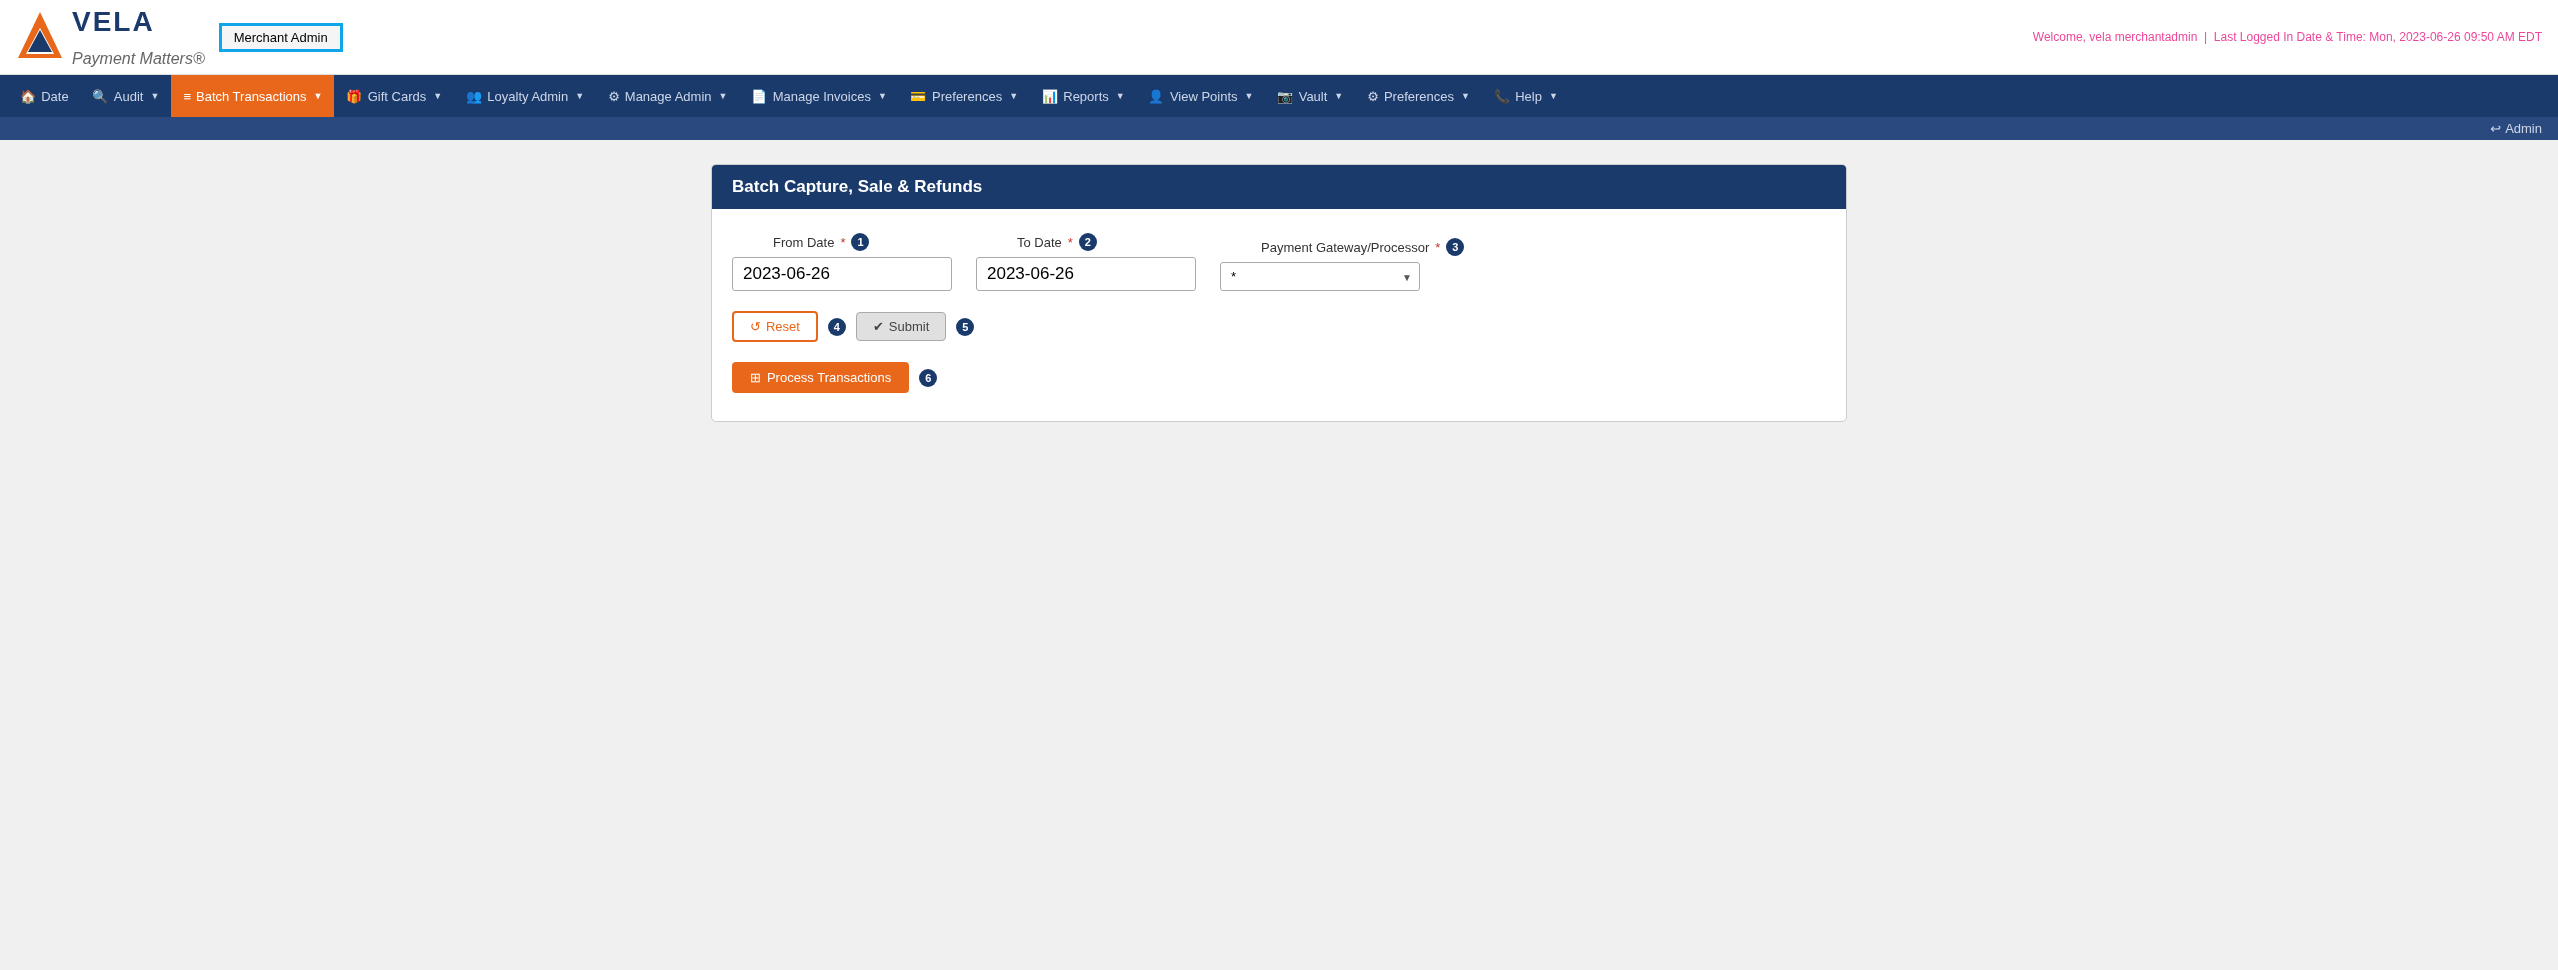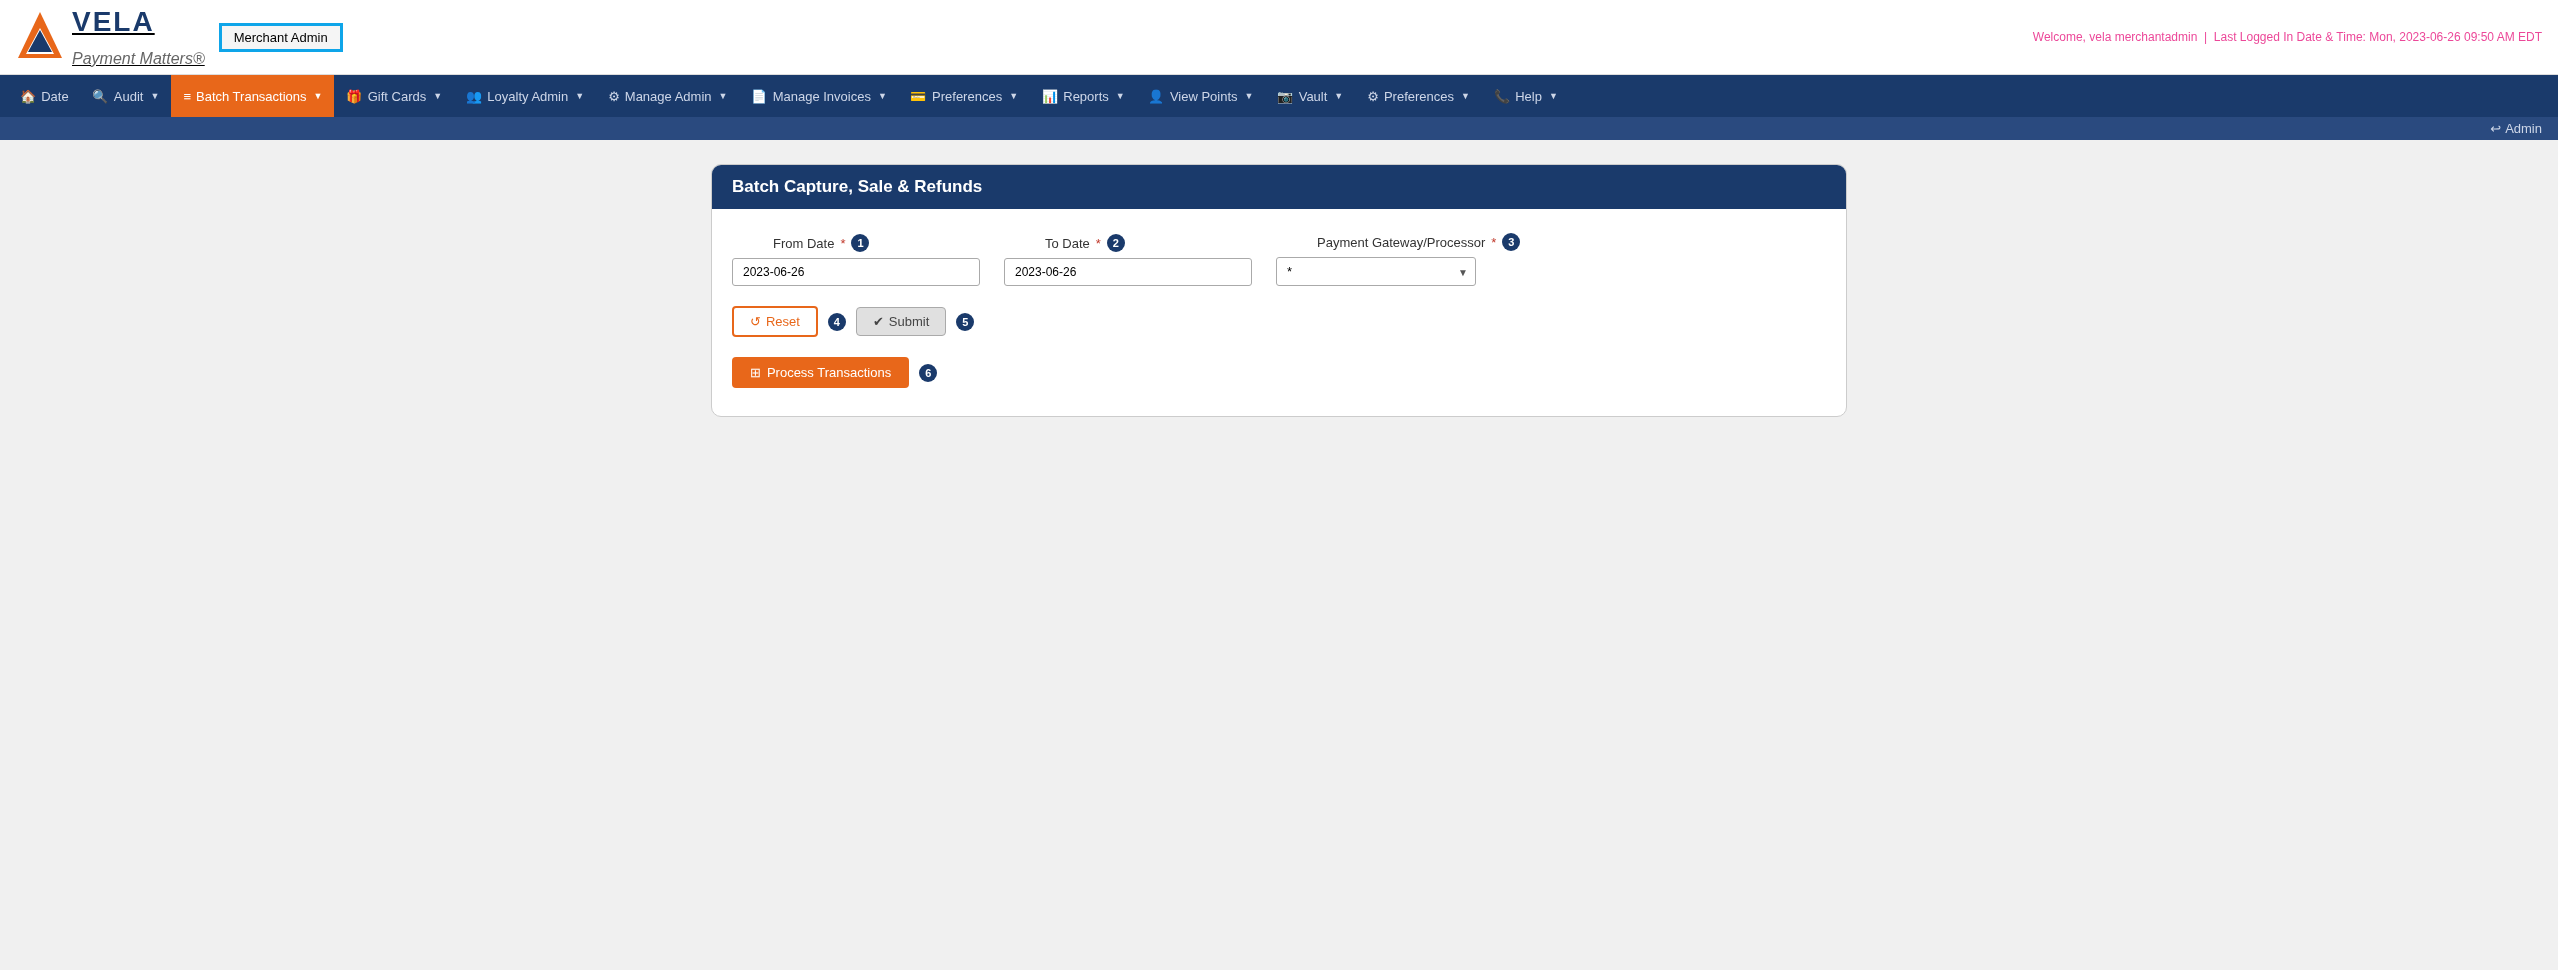--- a/index.html
+++ b/index.html
@@ -16,21 +16,20 @@
     }
     .logo-area {
       display: flex;
       align-items: center;
       gap: 14px;
     }
     .logo-combined {
       display: flex;
       align-items: center;
       gap: 2px;
-      text-decoration: underline;
     }
     .merchant-admin-btn {
       border: 3px solid #0ea5e9;
       background: #f5f5f5;
       padding: 4px 12px;
       font-size: 13px;
       cursor: pointer;
       border-radius: 0;
     }
     .lang-select {
@@ -104,21 +103,21 @@
     
     .main-content {
       padding: 24px 32px;
       max-width: 1200px;
       margin: 0 auto;
     }
 
     .card {
       background: #fff;
       border: 1px solid #ccc;
-      border-radius: 10px;
+      border-radius: 5px;
       overflow: hidden;
     }
 
     .card-header {
       background: #1a3a6b;
       color: #fff;
       padding: 12px 20px;
       font-size: 17px;
       font-weight: bold;
     }
@@ -160,23 +159,23 @@
       font-size: 11px;
       display: inline-flex;
       align-items: center;
       justify-content: center;
       font-weight: bold;
     }
 
     .form-input {
       border: 1px solid #aaa;
       padding: 6px 10px;
-      font-size: 12px;
+      font-size: 17px;
       border-radius: 3px;
-      width: 248px;
+      width: 220px;
       background: #fff;
     }
 
     .form-select-wrapper {
       position: relative;
       width: 200px;
     }
     .form-select {
       border: 1px solid #aaa;
       padding: 6px 28px 6px 10px;

